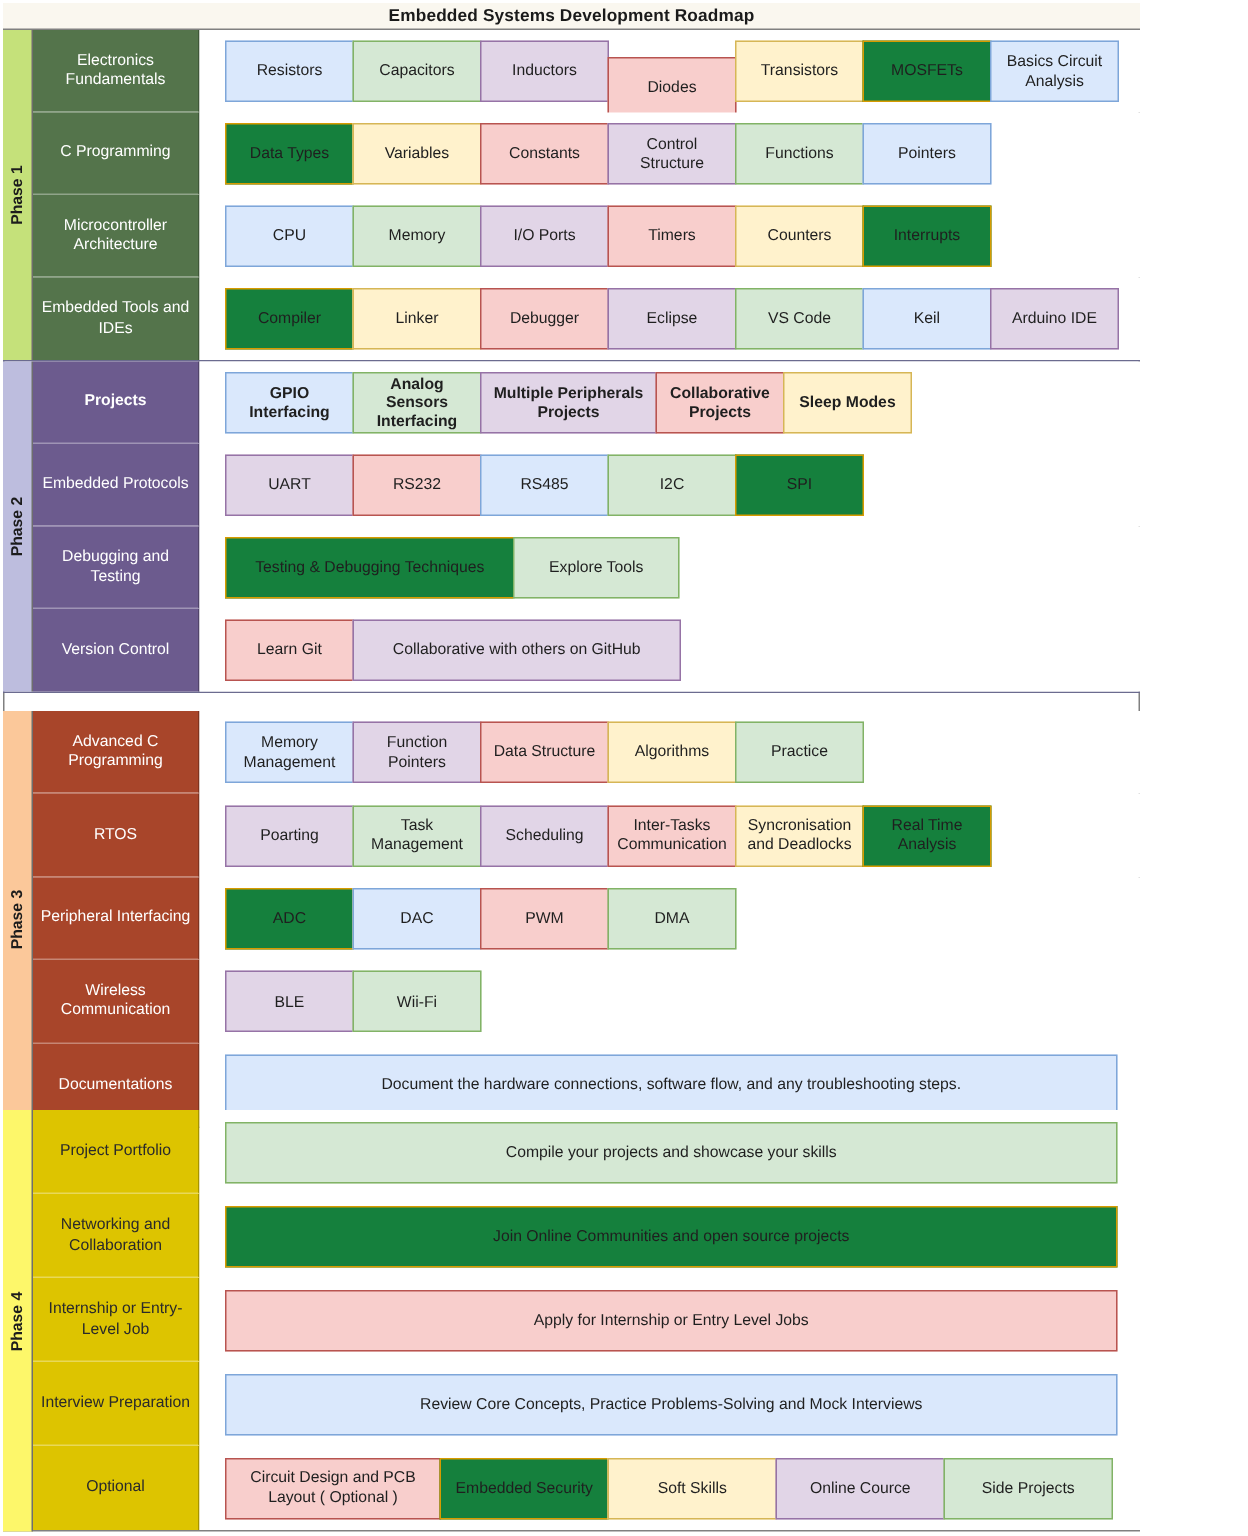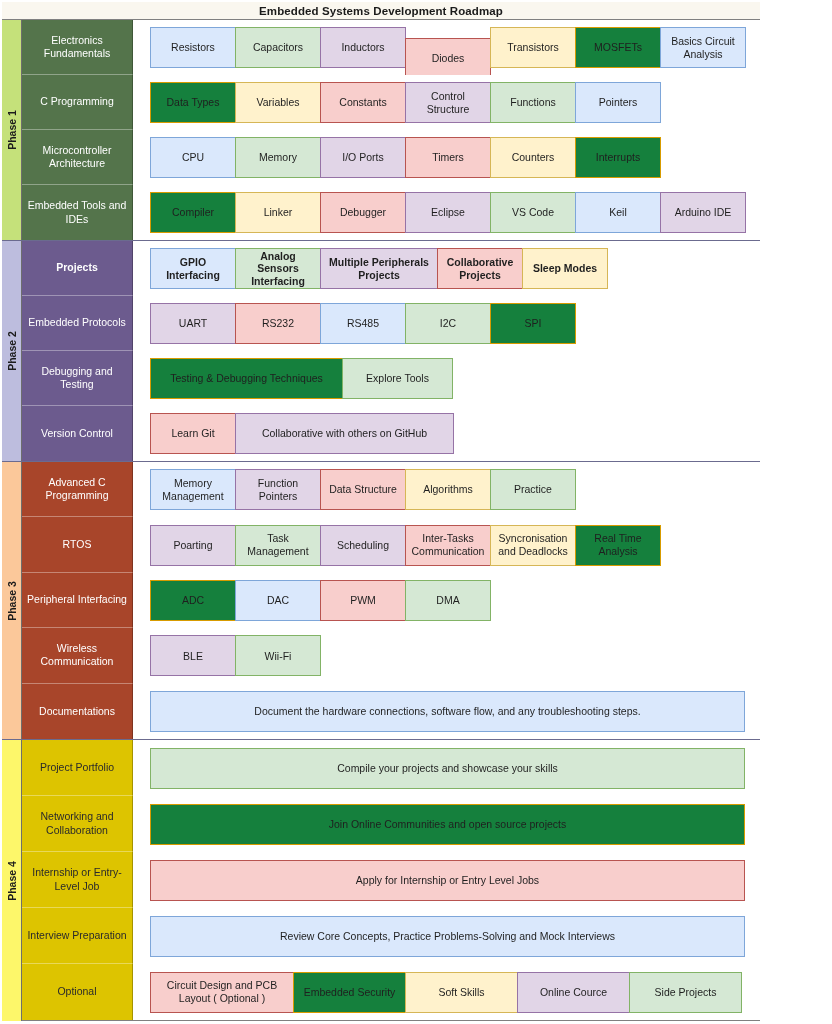--- a/index.html
+++ b/index.html
@@ -218,21 +218,21 @@
           </div>
           <div class="row" style="height: 55px;">
             <div class="topic">Version Control</div>
             <div class="items">
               <div class="item c-red" style="width: 86px; flex: 0 0 86px;">Learn Git</div>
               <div class="item c-purple" style="width: 219px; flex: 0 0 219px;">Collaborative with others on GitHub</div>
             </div>
           </div>
         </div>
       </div>
-      <div class="phase-block p3" style="top: 462px; height: 278px;">
+      <div class="phase-block p3" style="top: 474px; height: 278px;">
         <div class="phase-label">
           <span>Phase 3</span>
         </div>
         <div class="rows">
           <div class="row" style="height: 55.4px;">
             <div class="topic">Advanced C Programming</div>
             <div class="items">
               <div class="item c-blue" style="width: 86px; flex: 0 0 86px;">Memory Management</div>
               <div class="item c-purple" style="width: 86px; flex: 0 0 86px;">Function Pointers</div>
               <div class="item c-red" style="width: 86px; flex: 0 0 86px;">Data Structure</div>

